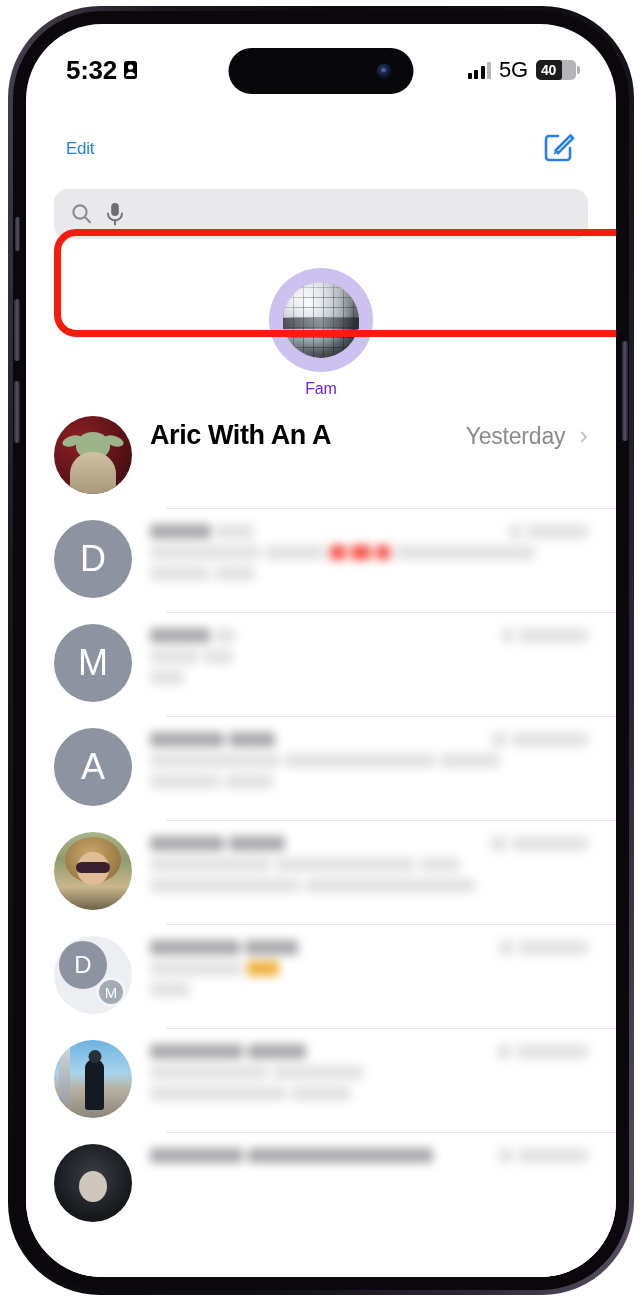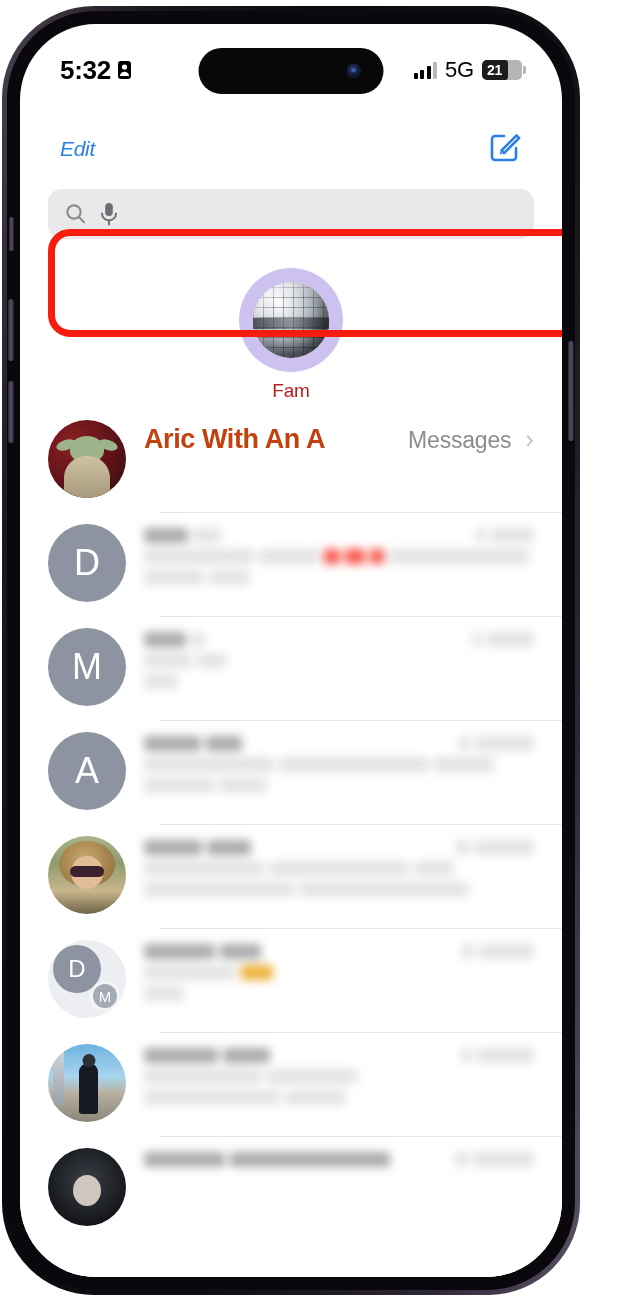--- a/index.html
+++ b/index.html
@@ -6,22 +6,22 @@
   html, body {
     width: 642px; height: 1301px;
     background: #ffffff;
     font-family: "Liberation Sans", sans-serif;
     overflow: hidden;
   }
 
   
   #phone-frame {
     position: absolute;
-    left: 2px; top: 6px;
-    width: 578px; height: 1289px;
+    left: 8px; top: 6px;
+    width: 626px; height: 1289px;
     border-radius: 92px;
     background: linear-gradient(105deg,#4a4352 0%,#1b171f 16%,#0b090d 34%,#120f15 62%,#2e2836 84%,#5b5366 100%);
     padding: 5px;
   }
   #phone-bezel {
     width: 100%; height: 100%;
     border-radius: 88px;
     background: #0a080c;
     padding: 13px;
     position: relative;
@@ -115,21 +115,21 @@
 
   
   #nav-bar {
     position: absolute; top: 96px; left: 0; right: 0;
     height: 58px;
     display: flex; align-items: center;
     padding: 0 40px;
     z-index: 20;
   }
   #edit-button {
-    font-size: 21px; color: #2a7fe8; letter-spacing: -0.3px; font-style: italic;
+    font-size: 17px; color: #2a7fe8; letter-spacing: -0.3px;
   }
   #nav-title {
     position: absolute; left: 0; right: 0; text-align: center;
     font-size: 28px; font-weight: bold; color: #000;
     letter-spacing: -0.4px; pointer-events: none;
   }
   #compose-button { margin-left: auto; position: relative; z-index: 2; }
 
   
   #search-bar {
@@ -171,21 +171,21 @@
       radial-gradient(circle at 33% 27%, #fdfdfd 0%, #dfe3e8 22%, #a8b0b8 48%, #6d747c 72%, #3c4148 100%);
     box-shadow: inset -6px -8px 14px rgba(0,0,0,.4), inset 5px 6px 10px rgba(255,255,255,.55);
     position: relative;
   }
   .discoball::after {
     content: ""; position: absolute; left: 0; right: 0;
     top: 47%; height: 11px;
     background: linear-gradient(90deg, rgba(40,44,50,.75), rgba(90,96,104,.55), rgba(30,34,40,.8));
   }
   .pinned-label {
-    margin-top: 8px; font-size: 19px; color: #b91c1c; letter-spacing: -0.1px;
+    margin-top: 8px; font-size: 16px; color: #6d28d9; letter-spacing: -0.1px;
   }
 
   
   #highlight-box {
     position: absolute;
     left: 28px; top: 205px;
     width: 584px; height: 108px;
     border: 7px solid #f81c0e;
     border-radius: 22px;
     z-index: 25;
@@ -209,21 +209,21 @@
     flex: 0 0 78px; overflow: hidden; position: relative;
     display: flex; align-items: center; justify-content: center;
   }
   .avatar-letter {
     background: #8d93a1; color: #fff;
     font-size: 36px; font-weight: 500;
   }
   .row-body { flex: 1; min-width: 0; padding-top: 4px; }
   .row-top { display: flex; align-items: baseline; gap: 8px; }
   .row-name {
-    font-size: 27px; font-weight: bold; color: #c2410c;
+    font-size: 27px; font-weight: bold; color: #000000;
     letter-spacing: -0.4px; white-space: nowrap;
   }
   .row-time {
     margin-left: auto; font-size: 23px; color: #8b8b90;
     letter-spacing: -0.2px; white-space: nowrap;
   }
   .row-chevron { color: #c2c2c6; font-size: 26px; line-height: 1; margin-left: 6px; }
   .row-preview {
     margin-top: 4px; font-size: 25px; color: #8b8b90;
     letter-spacing: -0.3px; white-space: nowrap; overflow: hidden;
@@ -359,21 +359,21 @@
         <div id="status-right">
           <div id="signal-bars">
             <i></i>
               <i></i>
               <i></i>
               <i></i>
           </div>
           <span id="network-label">5G</span>
           <div id="battery">
             <div id="battery-fill"></div>
-            <span id="battery-level">21</span>
+            <span id="battery-level">40</span>
           </div>
         </div>
       </div>
 
       <div id="nav-bar">
         <span id="edit-button">Edit</span>
         <span id="compose-button">
           <svg width="34" height="34" viewBox="0 0 34 34">
             <path d="M28 18v9a3 3 0 0 1-3 3H7a3 3 0 0 1-3-3V9a3 3 0 0 1 3-3h9" fill="none" stroke="#2a7fe8" stroke-width="2.6" stroke-linecap="round"></path>
             <path d="M13.5 20.5 28.5 5.5l2.6 2.6-15 15z" fill="none" stroke="#2a7fe8" stroke-width="2.6" stroke-linejoin="round"></path>
@@ -408,21 +408,21 @@
         <div class="conv-row">
           <div class="avatar av-grogu">
             <div class="ear-l"></div>
               <div class="ear-r"></div>
             <div class="head"></div>
               <div class="robe"></div>
           </div>
           <div class="row-body">
             <div class="row-top">
               <span class="row-name">Aric With An A</span>
-              <span class="row-time">Messages</span>
+              <span class="row-time">Yesterday</span>
               <span class="row-chevron">›</span>
             </div>
           </div>
         </div>
 
         <div class="conv-row">
           <div class="avatar avatar-letter">
             <span>D</span>
           </div>
           <div class="row-body blur-wrap">

